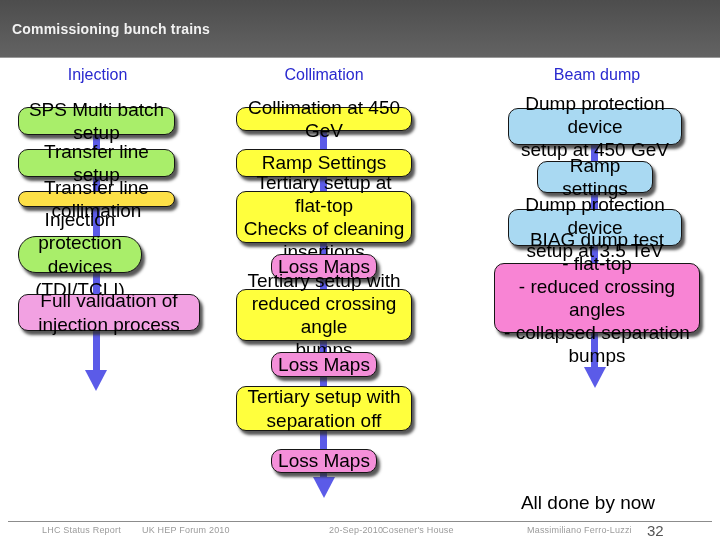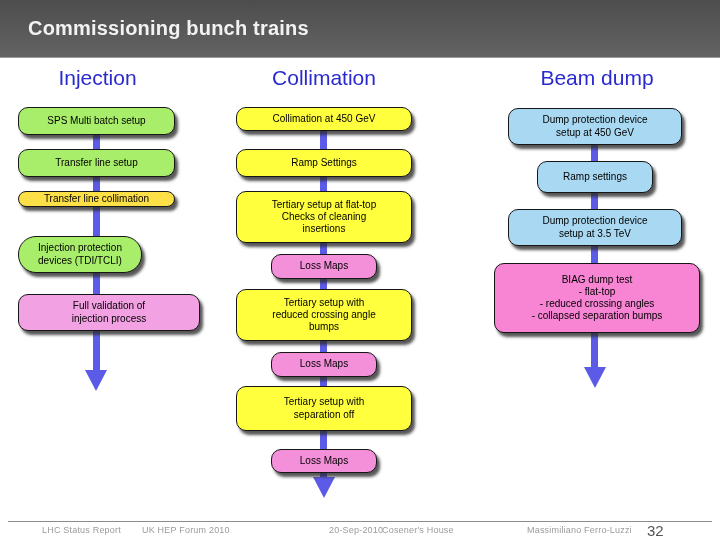--- a/index.html
+++ b/index.html
@@ -8,42 +8,42 @@
     font-family:"Liberation Sans", sans-serif;overflow:hidden;
   }
   
   #titlebar{
     position:absolute;left:0;top:0;width:720px;height:57px;
     background:linear-gradient(#4d4d4d,#636363);
     border-bottom:1px solid #9a9a9a;
     display:flex;align-items:center;
   }
   #titlebar .title{
-    margin-left:28px;color:#f2f2f2;font-size:20px;font-weight:bold;
+    margin-left:12px;color:#f2f2f2;font-size:14px;font-weight:bold;
     letter-spacing:0.2px;
   }
   
   .col-header{
     position:absolute;height:26px;text-align:center;
-    font-size:21px;color:#2929cf;
+    font-size:16px;color:#2929cf;
   }
   
   .connector{position:absolute;width:7px;z-index:1;}
   .arrowhead{
     position:absolute;width:0;height:0;z-index:1;
     border-left:11px solid transparent;border-right:11px solid transparent;
     border-top:21px solid #5b5be8;
   }
   
   .box{
     position:absolute;z-index:2;box-sizing:border-box;
     border:1.5px solid #161616;border-radius:10px;
     box-shadow:3px 4px 3px rgba(45,45,45,0.8);
     display:flex;align-items:center;justify-content:center;
-    text-align:center;font-size:10px;color:#000;line-height:1.22;
+    text-align:center;font-size:19px;color:#000;line-height:1.22;
     white-space:pre-line;padding:2px 3px;
   }
   
   #annotation{
     position:absolute;left:498px;top:492px;width:180px;height:24px;
     font-size:19px;color:#000;text-align:center;
   }
   #footer-line{
     position:absolute;left:8px;right:8px;top:521px;height:0;
     border-top:1px solid #8c8c8c;
@@ -104,20 +104,21 @@
   <div class="box" style="left: 508px; top: 108px; width: 174px; height: 37px; background: rgb(169, 217, 242);">Dump protection device
 setup at 450 GeV</div>
   <div class="box" style="left: 537px; top: 161px; width: 116px; height: 32px; background: rgb(169, 217, 242);">Ramp settings</div>
   <div class="box" style="left: 508px; top: 209px; width: 174px; height: 37px; background: rgb(169, 217, 242);">Dump protection device
 setup at 3.5 TeV</div>
   <div class="box" style="left: 494px; top: 263px; width: 206px; height: 70px; background: rgb(248, 132, 212);">BIAG dump test
 - flat-top
 - reduced crossing angles
 - collapsed separation bumps</div>
 
+  <div id="annotation">All done by now</div>
 
   <div id="footer-line"></div>
   <div class="footer-item" style="left:33px">LHC Status Report</div>
   <div class="footer-item" style="left:133px">UK HEP Forum 2010</div>
   <div class="footer-item" style="left:320px">20-Sep-2010</div>
   <div class="footer-item" style="left:373px">Cosener's House</div>
   <div class="footer-item" style="left:518px">Massimiliano Ferro-Luzzi</div>
   <div id="page-number">32</div>
 
 </div>

